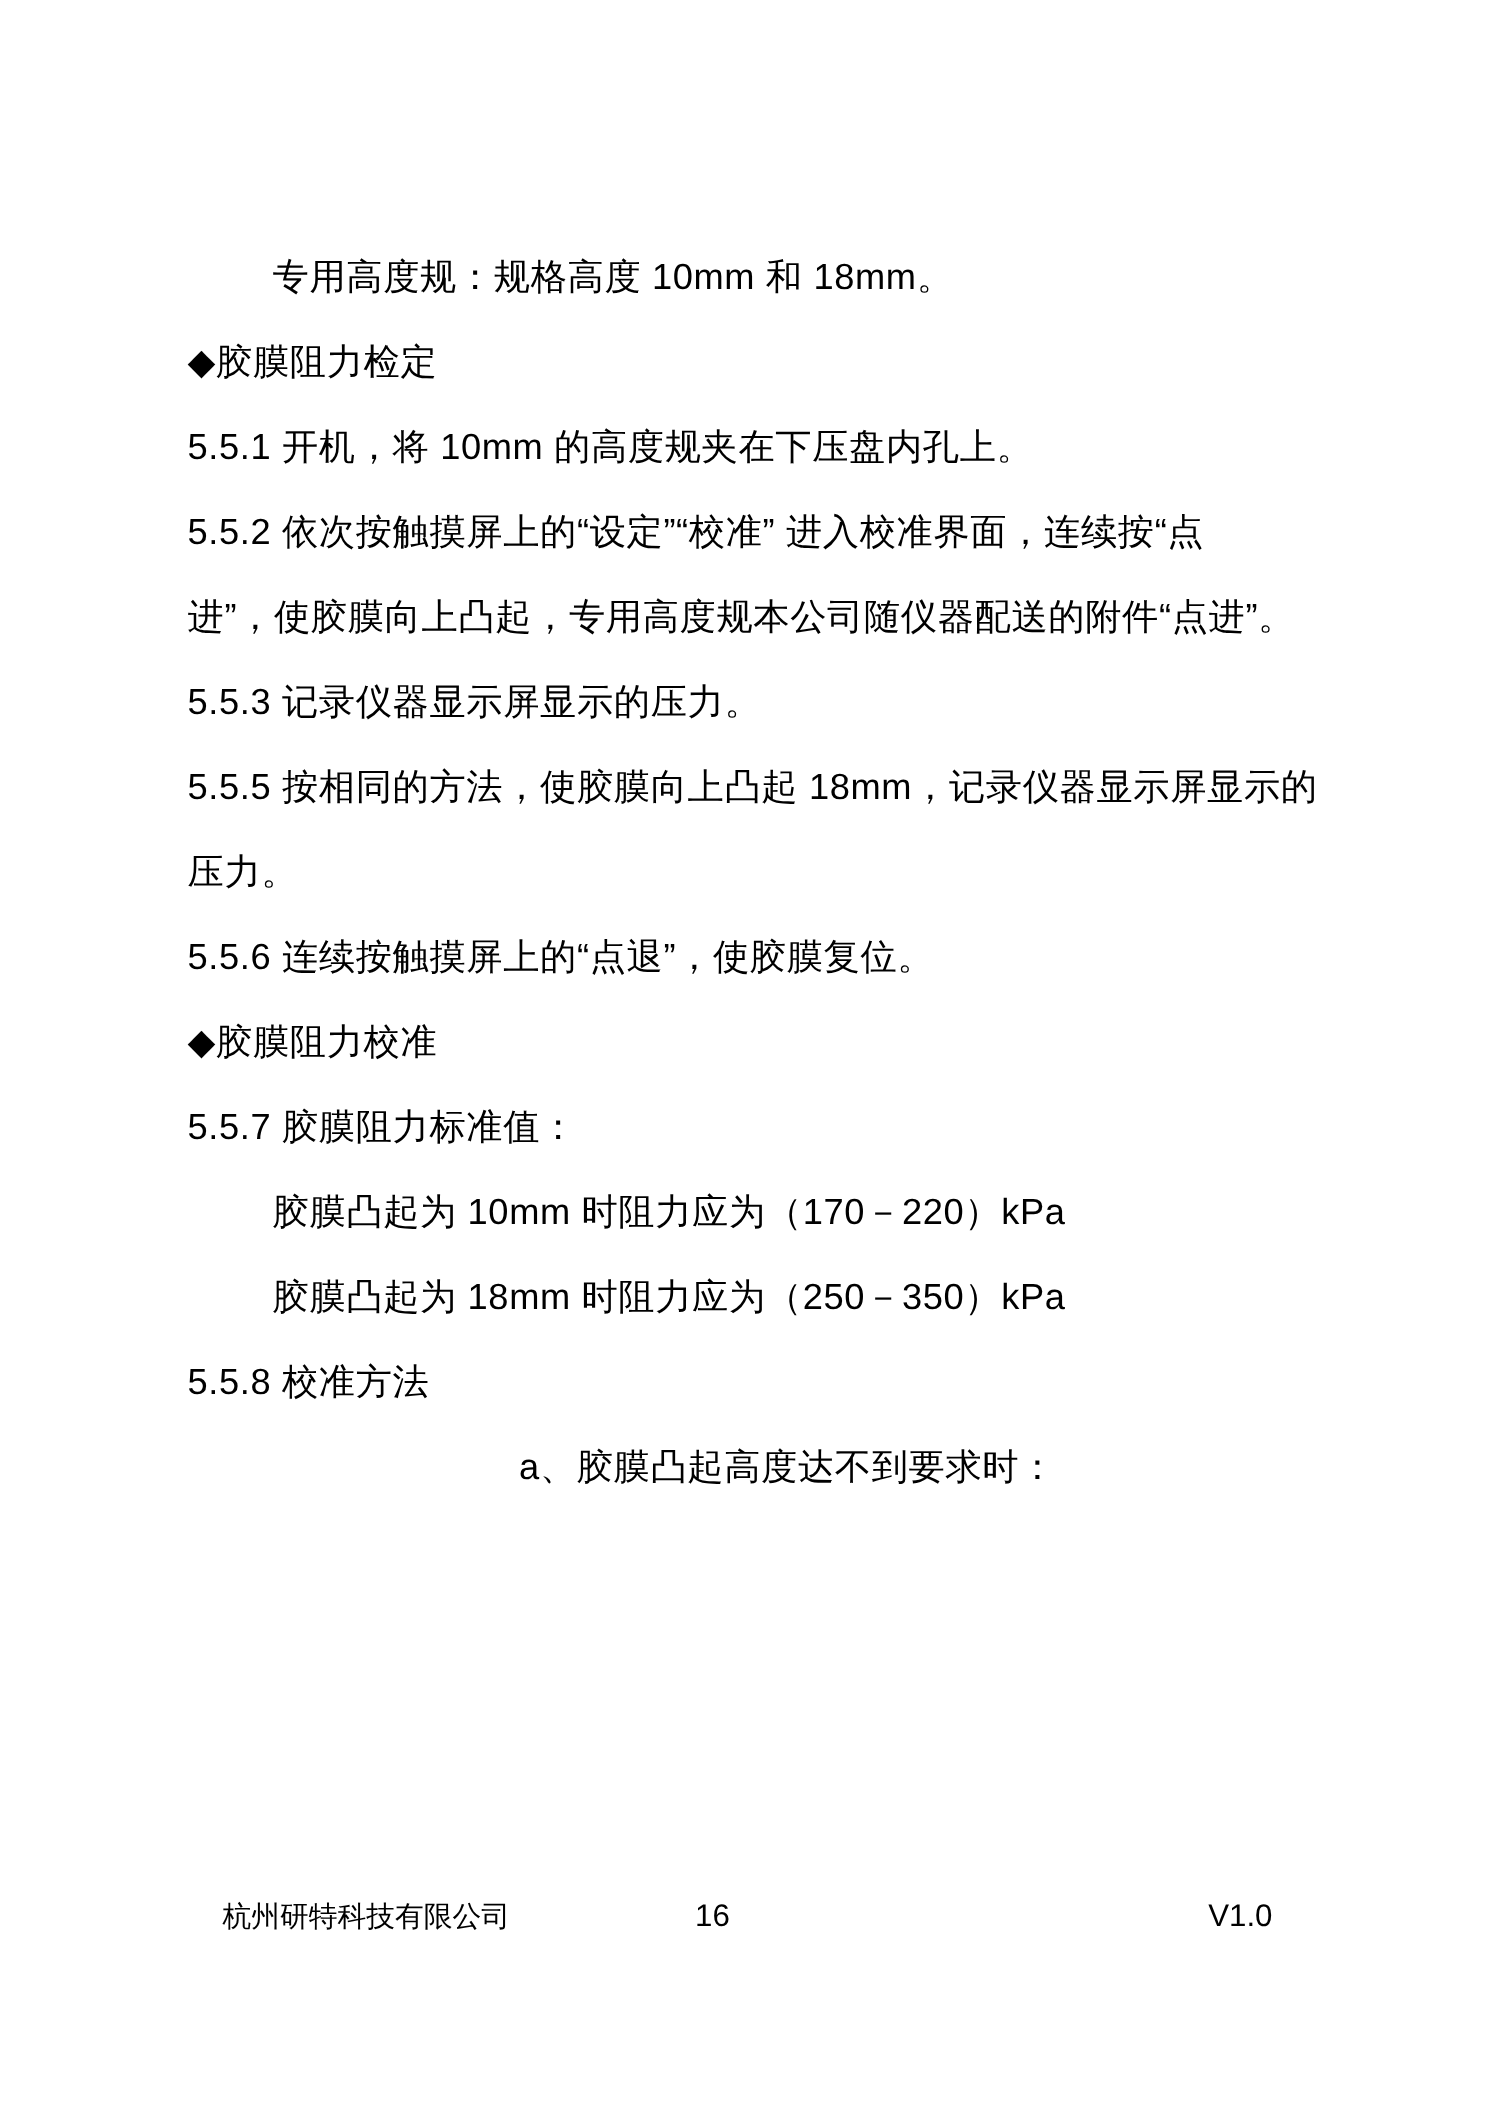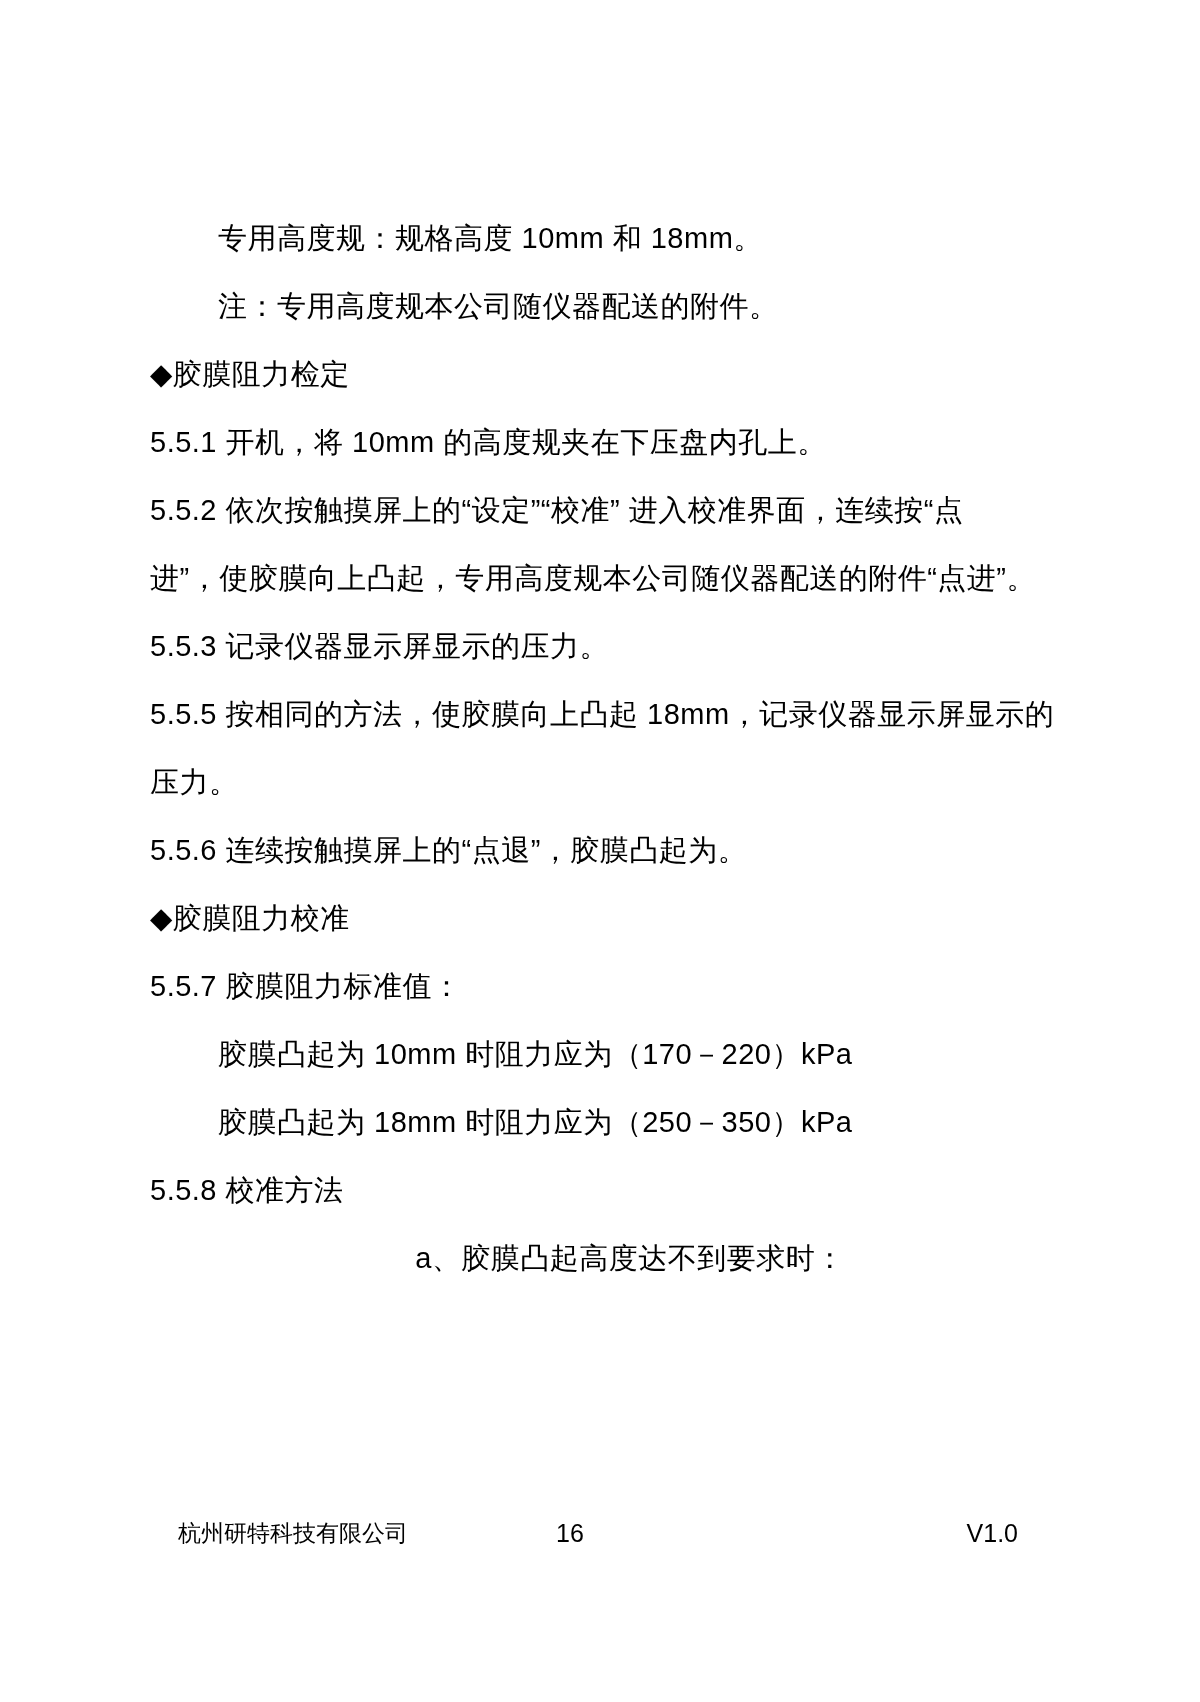--- a/index.html
+++ b/index.html
@@ -11,21 +11,21 @@
     position: relative;
     width: 1200px;
     height: 1702px;
     background: #ffffff;
     color: #000000;
     font-family: "Liberation Sans", "DejaVu Sans", sans-serif;
     overflow: hidden;
   }
   .content {
     position: absolute;
-    top: 204px;
+    top: 188px;
     left: 150px;
     right: 130px;
   }
   .line {
     margin: 0;
     height: 68px;
     line-height: 68px;
     font-size: 29px;
     letter-spacing: 0.5px;
     white-space: nowrap;
@@ -62,29 +62,28 @@
     top: 0;
     font-size: 25px;
   }
 </style>
 </head>
 <body>
 
 <div class="page">
   <div class="content">
     <p class="line indent">专用高度规：规格高度 10mm 和 18mm。</p>
-    <p class="line indent">注：专用高度规本公司随仪器配送的附件。</p>
     <p class="line heading">◆胶膜阻力检定</p>
     <p class="line">5.5.1 开机，将 10mm 的高度规夹在下压盘内孔上。</p>
     <p class="line">5.5.2 依次按触摸屏上的“设定”“校准” 进入校准界面，连续按“点</p>
     <p class="line">进”，使胶膜向上凸起，专用高度规本公司随仪器配送的附件“点进”。</p>
     <p class="line">5.5.3 记录仪器显示屏显示的压力。</p>
     <p class="line">5.5.5 按相同的方法，使胶膜向上凸起 18mm，记录仪器显示屏显示的</p>
     <p class="line">压力。</p>
-    <p class="line">5.5.6 连续按触摸屏上的“点退”，胶膜凸起为。</p>
+    <p class="line">5.5.6 连续按触摸屏上的“点退”，使胶膜复位。</p>
     <p class="line heading">◆胶膜阻力校准</p>
     <p class="line">5.5.7 胶膜阻力标准值：</p>
     <p class="line indent">胶膜凸起为 10mm 时阻力应为（170－220）kPa</p>
     <p class="line indent">胶膜凸起为 18mm 时阻力应为（250－350）kPa</p>
     <p class="line">5.5.8 校准方法</p>
     <p class="line sub">a、胶膜凸起高度达不到要求时：</p>
   </div>
 
   <div class="footer">
     <span class="company">杭州研特科技有限公司</span>

